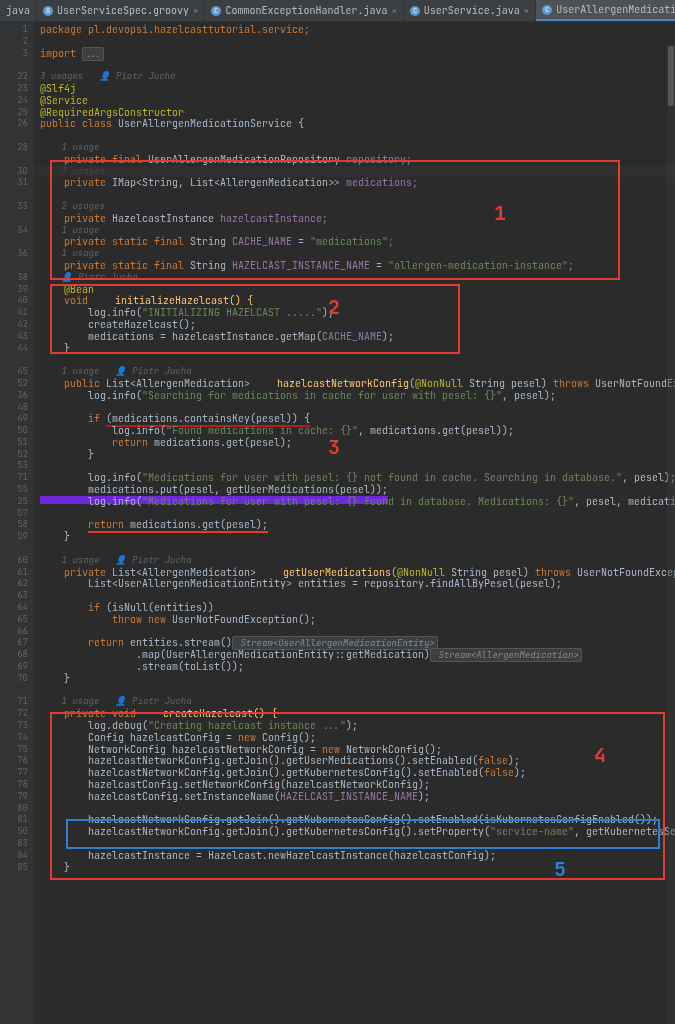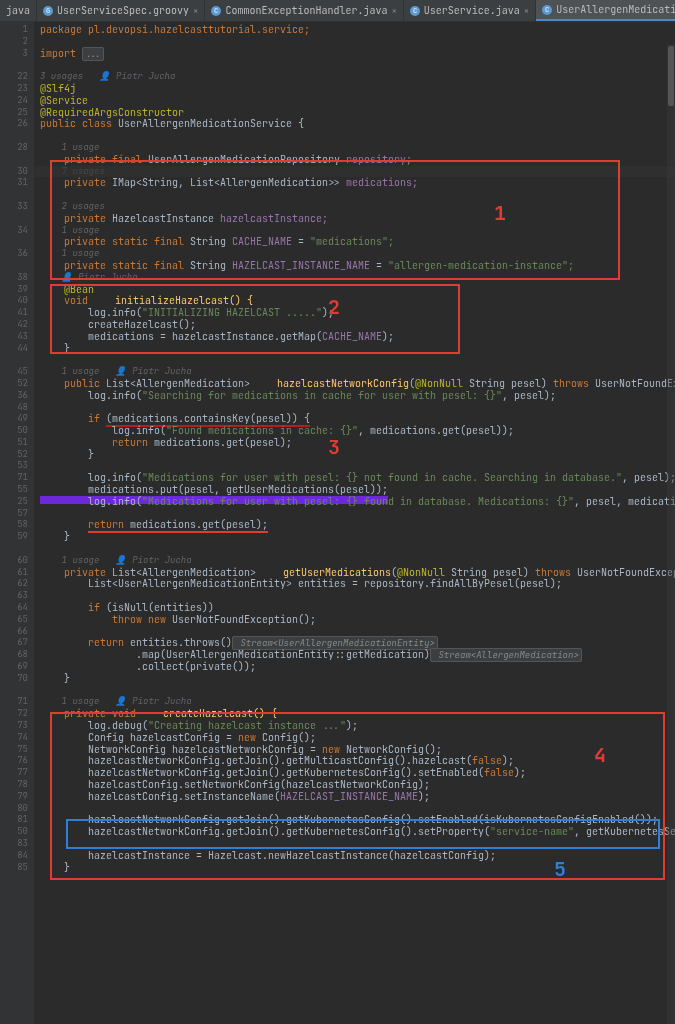--- a/index.html
+++ b/index.html
@@ -243,31 +243,31 @@
     <div class="line">        <span class="kw" style="border-bottom:2px solid #e03c31">return </span><span style="border-bottom:2px solid #e03c31">medications.get(pesel);</span></div>
     <div class="line"><span>    }</span></div>
     <div class="line"></div>
     <div class="line hint">    <span>1 usage   </span>👤 <span>Piotr Jucha</span></div>
     <div class="line"><span class="kw">    private </span><span>List&lt;AllergenMedication&gt; </span><span class="method">getUserMedications</span><span>(</span><span class="ann">@NonNull </span><span>String pesel) </span><span class="kw">throws </span><span>UserNotFoundException {</span></div>
     <div class="line"><span>        List&lt;UserAllergenMedicationEntity&gt; entities = repository.findAllByPesel(pesel);</span></div>
     <div class="line"></div>
     <div class="line"><span class="kw">        if </span><span>(isNull(entities))</span></div>
     <div class="line"><span class="kw">            throw new </span><span>UserNotFoundException();</span></div>
     <div class="line"></div>
-    <div class="line"><span class="kw">        return </span><span>entities.throws()</span><span class="hint folded"> Stream&lt;UserAllergenMedicationEntity&gt;</span></div>
+    <div class="line"><span class="kw">        return </span><span>entities.stream()</span><span class="hint folded"> Stream&lt;UserAllergenMedicationEntity&gt;</span></div>
     <div class="line"><span>                .map(UserAllergenMedicationEntity::</span><span class="param">getMedication)</span><span class="hint folded"> Stream&lt;AllergenMedication&gt;</span></div>
-    <div class="line"><span>                .collect(private());</span></div>
+    <div class="line"><span>                .stream(toList());</span></div>
     <div class="line"><span>    }</span></div>
     <div class="line"></div>
     <div class="line hint">    <span>1 usage   </span>👤 <span>Piotr Jucha</span></div>
     <div class="line"><span class="kw">    private void </span><span class="method">createHazelcast() {</span></div>
     <div class="line"><span class="param">        log.debug(</span><span class="str">"Creating hazelcast instance ..."</span><span>);</span></div>
     <div class="line"><span>        Config hazelcastConfig = </span><span class="kw">new </span><span>Config();</span></div>
     <div class="line"><span>        NetworkConfig hazelcastNetworkConfig = </span><span class="kw">new </span><span>NetworkConfig();</span></div>
-    <div class="line"><span>        hazelcastNetworkConfig.getJoin().getMulticastConfig().hazelcast(</span><span class="kw">false</span><span>);</span></div>
+    <div class="line"><span>        hazelcastNetworkConfig.getJoin().getUserMedications().setEnabled(</span><span class="kw">false</span><span>);</span></div>
     <div class="line"><span>        hazelcastNetworkConfig.getJoin().getKubernetesConfig().setEnabled(</span><span class="kw">false</span><span>);</span></div>
     <div class="line"><span>        hazelcastConfig.setNetworkConfig(hazelcastNetworkConfig);</span></div>
     <div class="line"><span>        hazelcastConfig.setInstanceName(</span><span class="field param">HAZELCAST_INSTANCE_NAME</span><span>);</span></div>
     <div class="line"></div>
     <div class="line"><span>        hazelcastNetworkConfig.getJoin().getKubernetesConfig().setEnabled(isKubernetesConfigEnabled());</span></div>
     <div class="line"><span>        hazelcastNetworkConfig.getJoin().getKubernetesConfig().setProperty(</span><span class="str">"service-name"</span><span>, getKubernetesServiceName());</span></div>
     <div class="line"></div>
     <div class="line"><span>        hazelcastInstance = Hazelcast.</span><span class="param">newHazelcastInstance</span><span>(hazelcastConfig);</span></div>
     <div class="line"><span>    }</span></div>
 

